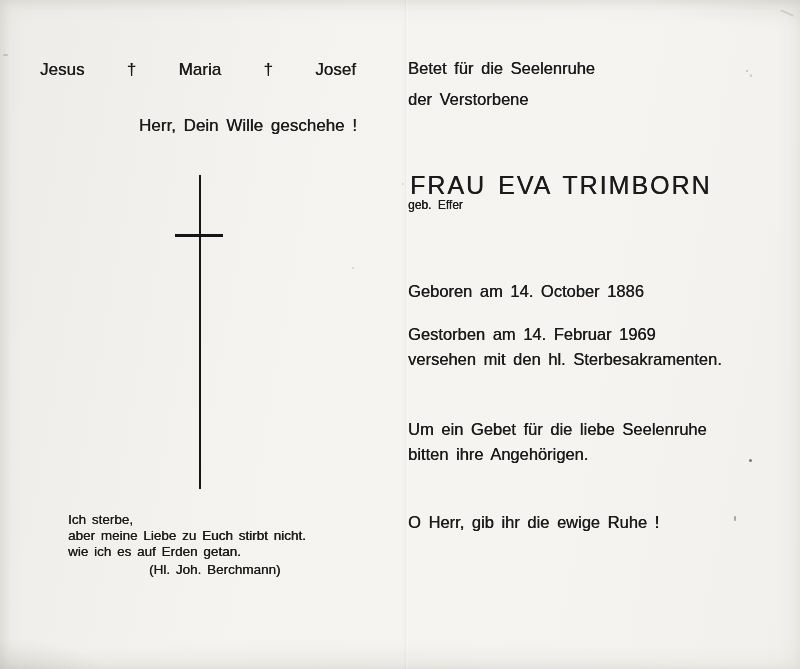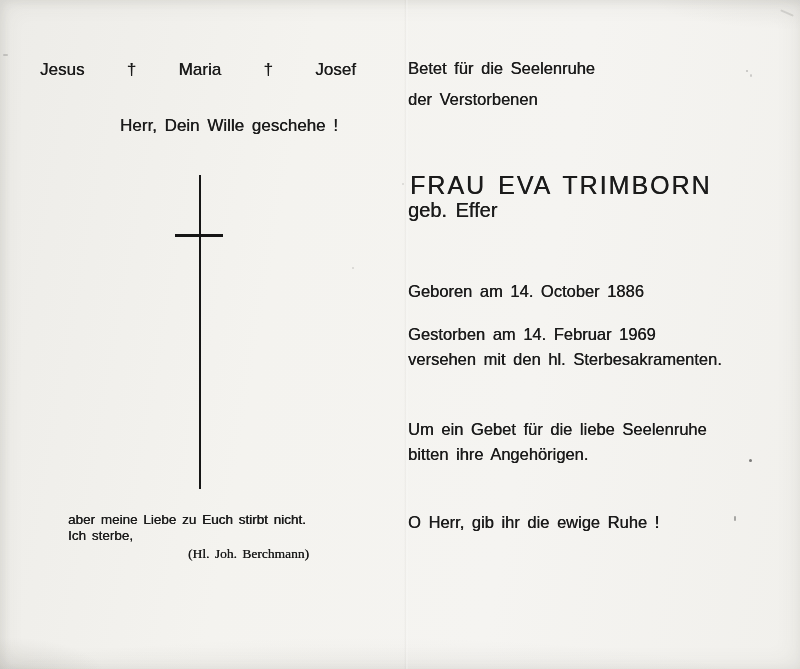--- a/index.html
+++ b/index.html
@@ -21,39 +21,39 @@
     white-space:nowrap;
     line-height:1.25;
     text-shadow:0.3px 0 0 currentColor;
   }
   
   .invocation{
     left:40px;top:59px;width:316px;
     display:flex;justify-content:space-between;align-items:flex-end;
     font-size:17px;
   }
-  .motto{left:120px;top:115px;font-size:17px;word-spacing:3px;}
+  .motto{left:139px;top:115px;font-size:17px;word-spacing:3px;}
   .cross{position:absolute;left:175px;top:175px;width:48px;height:314px;}
   .cross-v{position:absolute;left:24px;top:0;width:2px;height:314px;background:#151515;}
   .cross-h{position:absolute;left:0;top:59px;width:48px;height:3px;background:#151515;}
   .quote{
     position:absolute;left:68px;top:512px;
     font-size:13.5px;line-height:16px;word-spacing:2px;
     text-shadow:0.3px 0 0 currentColor;
   }
-  .quote .attr{margin-top:2px;margin-left:120px;font-family:Liberation Serif, serif;}
+  .quote .attr{margin-top:2px;margin-left:81px;}
   
   .rline{
     position:absolute;left:408px;width:388px;
     text-align:left;font-size:16.5px;word-spacing:3px;
     line-height:1.25;white-space:nowrap;
     text-shadow:0.3px 0 0 currentColor;
   }
   .r-name{font-size:25px;letter-spacing:2px;padding-left:2px;}
-  .r-maiden{font-size:20px;}
+  .r-maiden{font-size:12px;}
   .fold{
     position:absolute;left:404px;top:0;width:4px;height:669px;
     background:linear-gradient(90deg,transparent,rgba(90,85,75,0.05) 40%,rgba(255,255,255,0.35) 70%,transparent);
   }
   .speck{position:absolute;border-radius:50%;}
   .s1a{left:746px;top:70px;width:2px;height:2px;background:rgba(40,40,40,0.25);}
   .s1b{left:750px;top:74px;width:2px;height:3px;background:rgba(40,40,40,0.20);}
   .s2{left:780px;top:12px;width:14px;height:2px;border-radius:2px;background:rgba(40,40,40,0.13);transform:rotate(24deg);}
   .s3{left:749px;top:459px;width:3px;height:3px;background:rgba(25,25,25,0.55);}
   .s4{left:734px;top:516px;width:2px;height:5px;border-radius:1px;background:rgba(25,25,25,0.35);}
@@ -76,29 +76,30 @@
     </div>
 
     <div class="txt motto">Herr, Dein Wille geschehe !</div>
 
     <div class="cross">
       <div class="cross-v"></div>
       <div class="cross-h"></div>
     </div>
 
     <div class="quote">
+      <div>Ich sterbe,</div>
       <div>aber meine Liebe zu Euch stirbt nicht.</div>
-      <div>Ich sterbe,</div>
+      <div>wie ich es auf Erden getan.</div>
       <div class="attr">(Hl. Joh. Berchmann)</div>
     </div>
   </section>
 
   <section style="display:contents">
     <div class="rline" style="top:58px">Betet für die Seelenruhe</div>
-    <div class="rline" style="top:89px">der Verstorbenen</div>
+    <div class="rline" style="top:89px">der Verstorbene</div>
 
     <div class="rline r-name" style="top:170px">FRAU EVA TRIMBORN</div>
     <div class="rline r-maiden" style="top:198px">geb. Effer</div>
 
     <div class="rline" style="top:281px">Geboren am 14. October 1886</div>
 
     <div class="rline" style="top:324px">Gestorben am 14. Februar 1969</div>
     <div class="rline" style="top:349px">versehen mit den hl. Sterbesakramenten.</div>
 
     <div class="rline" style="top:419px">Um ein Gebet für die liebe Seelenruhe</div>

